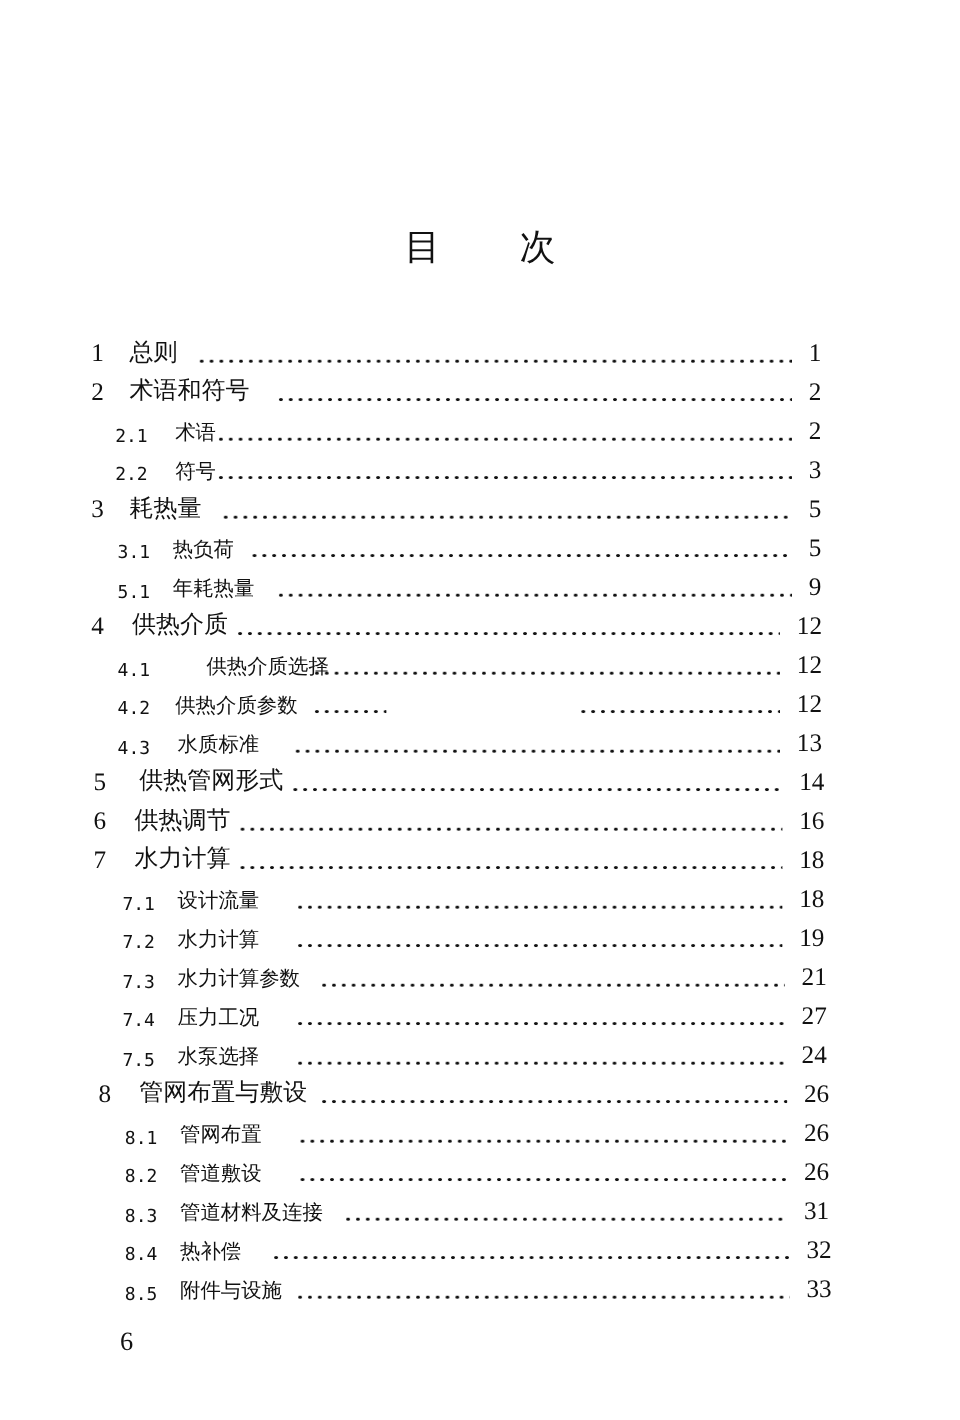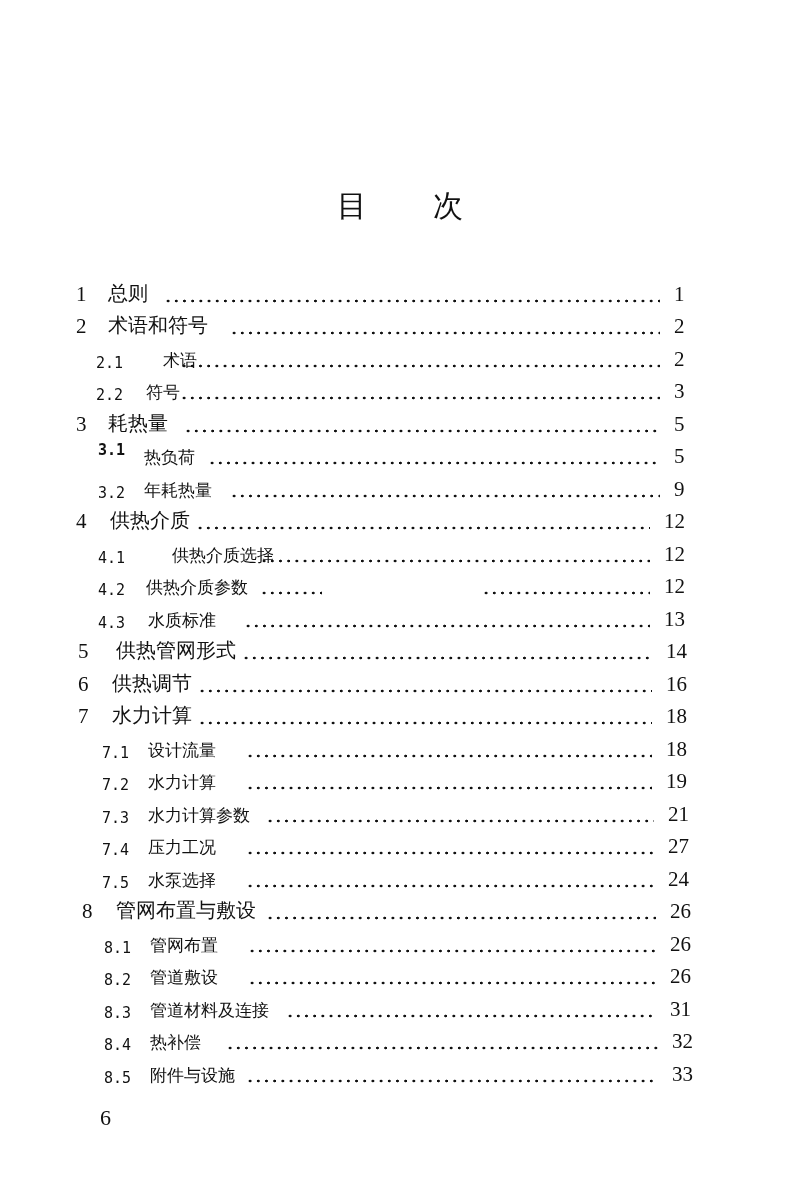--- a/index.html
+++ b/index.html
@@ -54,44 +54,44 @@
       <span class="page page-num" style="left: 674px; bottom: 2px;">1</span>
     </div>
     <div class="row chapter" style="top: 311px; left: 0px; width: 800px;">
       <span class="num" style="position: absolute; left: 76px; bottom: 2px;">2</span>
       <span class="label" style="position: absolute; left: 108px; bottom: 2px;">术语和符号</span>
       <span class="dots" style="left: 230px; width: 430px;"></span>
       <span class="page page-num" style="left: 674px; bottom: 2px;">2</span>
     </div>
     <div class="row section" style="top: 344px; left: 0px; width: 800px;">
       <span class="num" style="position: absolute; left: 96px; bottom: 2px;">2.1</span>
-      <span class="label" style="position: absolute; left: 163px; bottom: 2px;">术语</span>
+      <span class="label" style="position: absolute; left: 146px; bottom: 2px;">术语</span>
       <span class="dots" style="left: 180px; width: 480px;"></span>
       <span class="page page-num" style="left: 674px; bottom: 2px;">2</span>
     </div>
     <div class="row section" style="top: 376px; left: 0px; width: 800px;">
       <span class="num" style="position: absolute; left: 96px; bottom: 2px;">2.2</span>
       <span class="label" style="position: absolute; left: 146px; bottom: 2px;">符号</span>
       <span class="dots" style="left: 180px; width: 480px;"></span>
       <span class="page page-num" style="left: 674px; bottom: 2px;">3</span>
     </div>
     <div class="row chapter" style="top: 409px; left: 0px; width: 800px;">
       <span class="num" style="position: absolute; left: 76px; bottom: 2px;">3</span>
       <span class="label" style="position: absolute; left: 108px; bottom: 2px;">耗热量</span>
       <span class="dots" style="left: 184px; width: 476px;"></span>
       <span class="page page-num" style="left: 674px; bottom: 2px;">5</span>
     </div>
     <div class="row section" style="top: 441px; left: 0px; width: 800px;">
-      <span class="num" style="position: absolute; left: 98px; bottom: 12px; font-weight: bold;">3.1</span>
+      <span class="num" style="position: absolute; left: 98px; bottom: 2px;">3.1</span>
       <span class="label" style="position: absolute; left: 144px; bottom: 2px;">热负荷</span>
       <span class="dots" style="left: 208px; width: 452px;"></span>
       <span class="page page-num" style="left: 674px; bottom: 2px;">5</span>
     </div>
     <div class="row section" style="top: 474px; left: 0px; width: 800px;">
-      <span class="num" style="position: absolute; left: 98px; bottom: 2px;">3.2</span>
+      <span class="num" style="position: absolute; left: 98px; bottom: 2px;">5.1</span>
       <span class="label" style="position: absolute; left: 144px; bottom: 2px;">年耗热量</span>
       <span class="dots" style="left: 230px; width: 430px;"></span>
       <span class="page page-num" style="left: 674px; bottom: 2px;">9</span>
     </div>
     <div class="row chapter" style="top: 506px; left: 0px; width: 800px;">
       <span class="num" style="position: absolute; left: 76px; bottom: 2px;">4</span>
       <span class="label" style="position: absolute; left: 110px; bottom: 2px;">供热介质</span>
       <span class="dots" style="left: 196px; width: 454px;"></span>
       <span class="page page-num" style="left: 664px; bottom: 2px;">12</span>
     </div>

